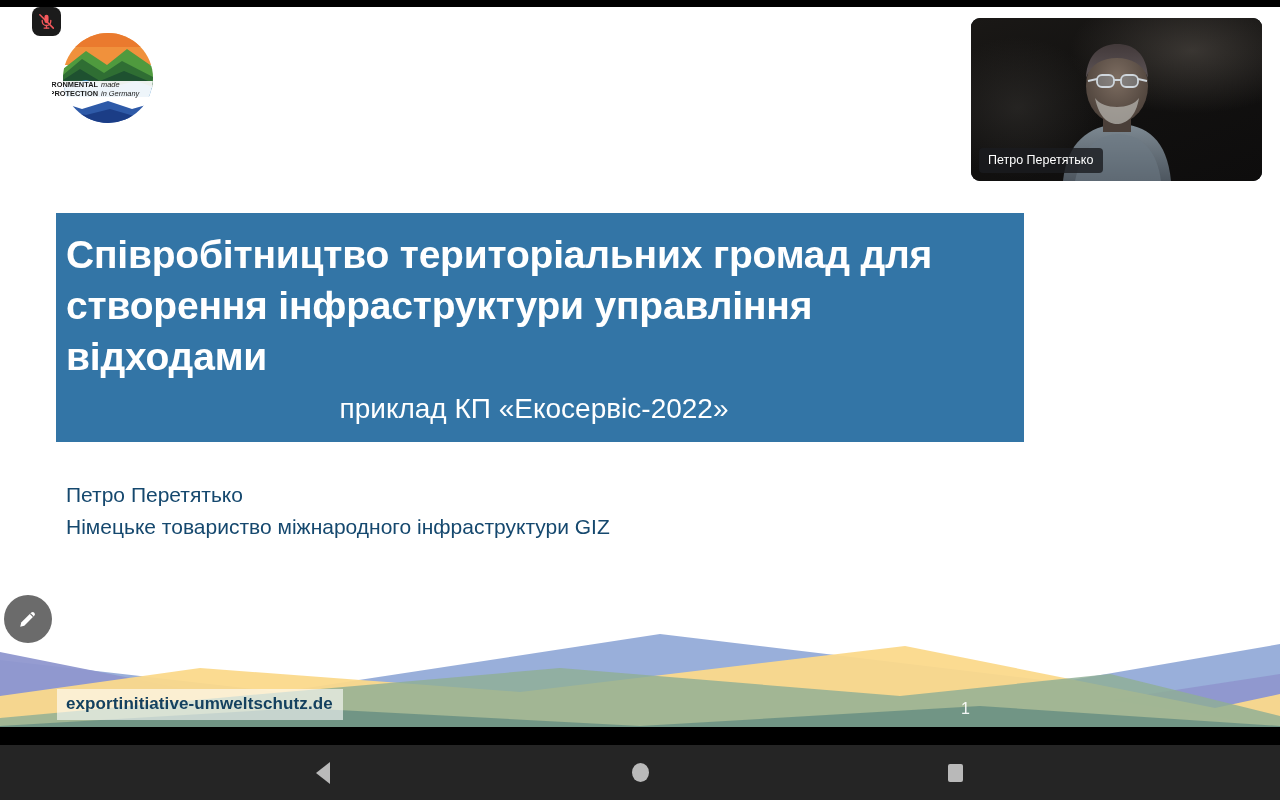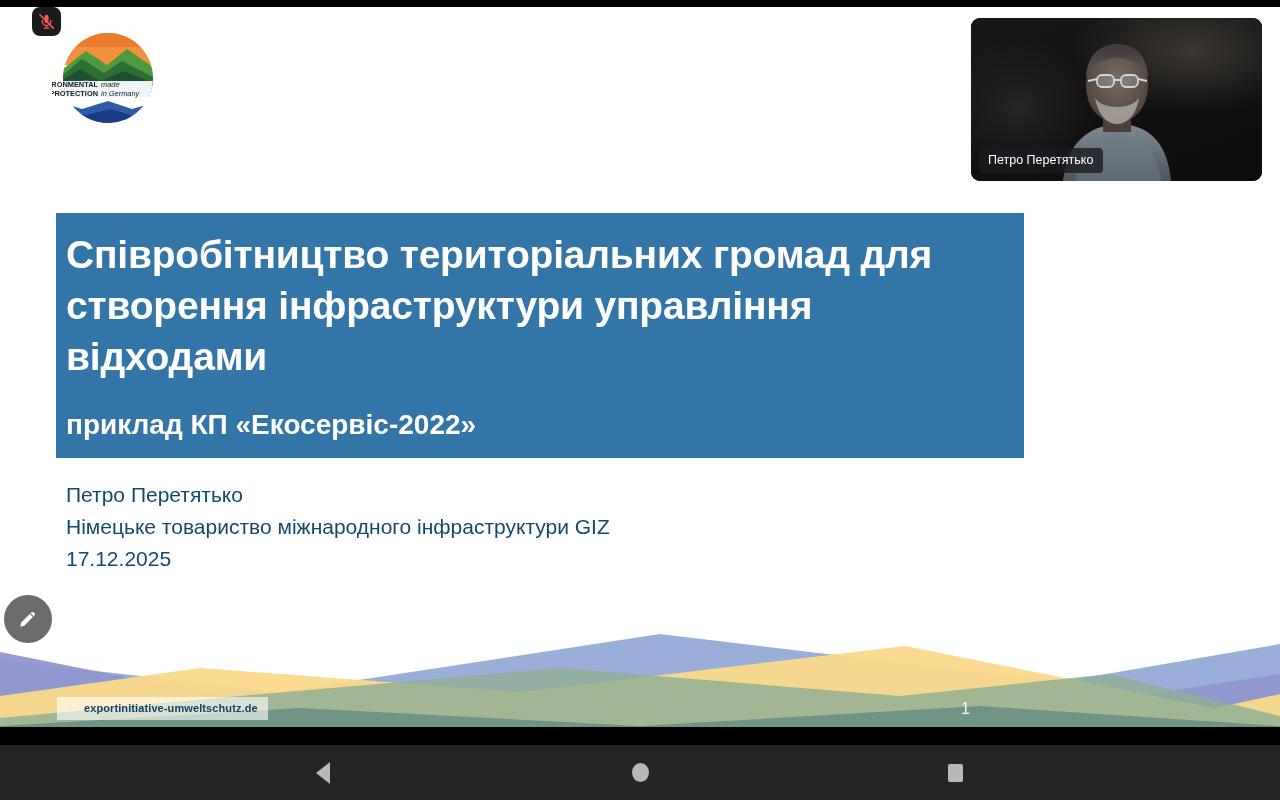--- a/index.html
+++ b/index.html
@@ -64,23 +64,24 @@
     font-size: 39px;
     line-height: 51px;
     font-weight: 700;
     letter-spacing: -0.2px;
     white-space: pre-line;
   }
   .title-sub {
     color: #ffffff;
     font-size: 28px;
     line-height: 38px;
-    font-weight: 700;
-    margin-top: 24px;
+    font-weight: 400;
+    margin-top: 8px;
     letter-spacing: 0px;
+    text-align: center;
   }
 
   
   .author-block {
     position: absolute;
     left: 66px;
     top: 472px;
     color: #15486e;
     font-size: 21px;
     line-height: 32px;
@@ -98,24 +99,24 @@
   }
   .mountains svg { display: block; width: 1280px; height: 105px; }
 
   
   .footer-url {
     position: absolute;
     left: 57px;
     bottom: 7px;
     background: rgba(255,255,255,0.60);
     color: #14415f;
-    font-size: 11px;
+    font-size: 17px;
     font-weight: 700;
     letter-spacing: 0.1px;
-    padding: 5px 10px 6px 27px;
+    padding: 5px 10px 6px 9px;
   }
 
   
   .page-number {
     position: absolute;
     right: 310px;
     bottom: 9px;
     color: #ffffff;
     font-size: 16px;
     font-weight: 400;
@@ -300,21 +301,20 @@
 
     <div class="title-banner">
       <div class="title-main">Співробітництво територіальних громад для
 створення інфраструктури управління відходами</div>
       <div class="title-sub">приклад КП «Екосервіс-2022»</div>
     </div>
 
     <div class="author-block">
       <div>Петро Перетятько</div>
       <div>Німецьке товариство міжнародного інфраструктури GIZ</div>
-      <div>17.12.2025</div>
     </div>
 
     <div class="mountains">
       <svg viewBox="0 0 1280 105" preserveAspectRatio="none" xmlns="http://www.w3.org/2000/svg">
 
         <path d="M0 38 L280 70 L660 12 L1060 60 L1280 22 L1280 105 L0 105 Z" fill="#8ea6d6" opacity="0.9"></path>
 
         <path d="M0 30 L180 66 L430 102 L0 105 Z" fill="#8f97cf" opacity="0.95"></path>
         <path d="M1280 52 L1110 78 L1280 105 Z" fill="#8f97cf" opacity="0.95"></path>
 

